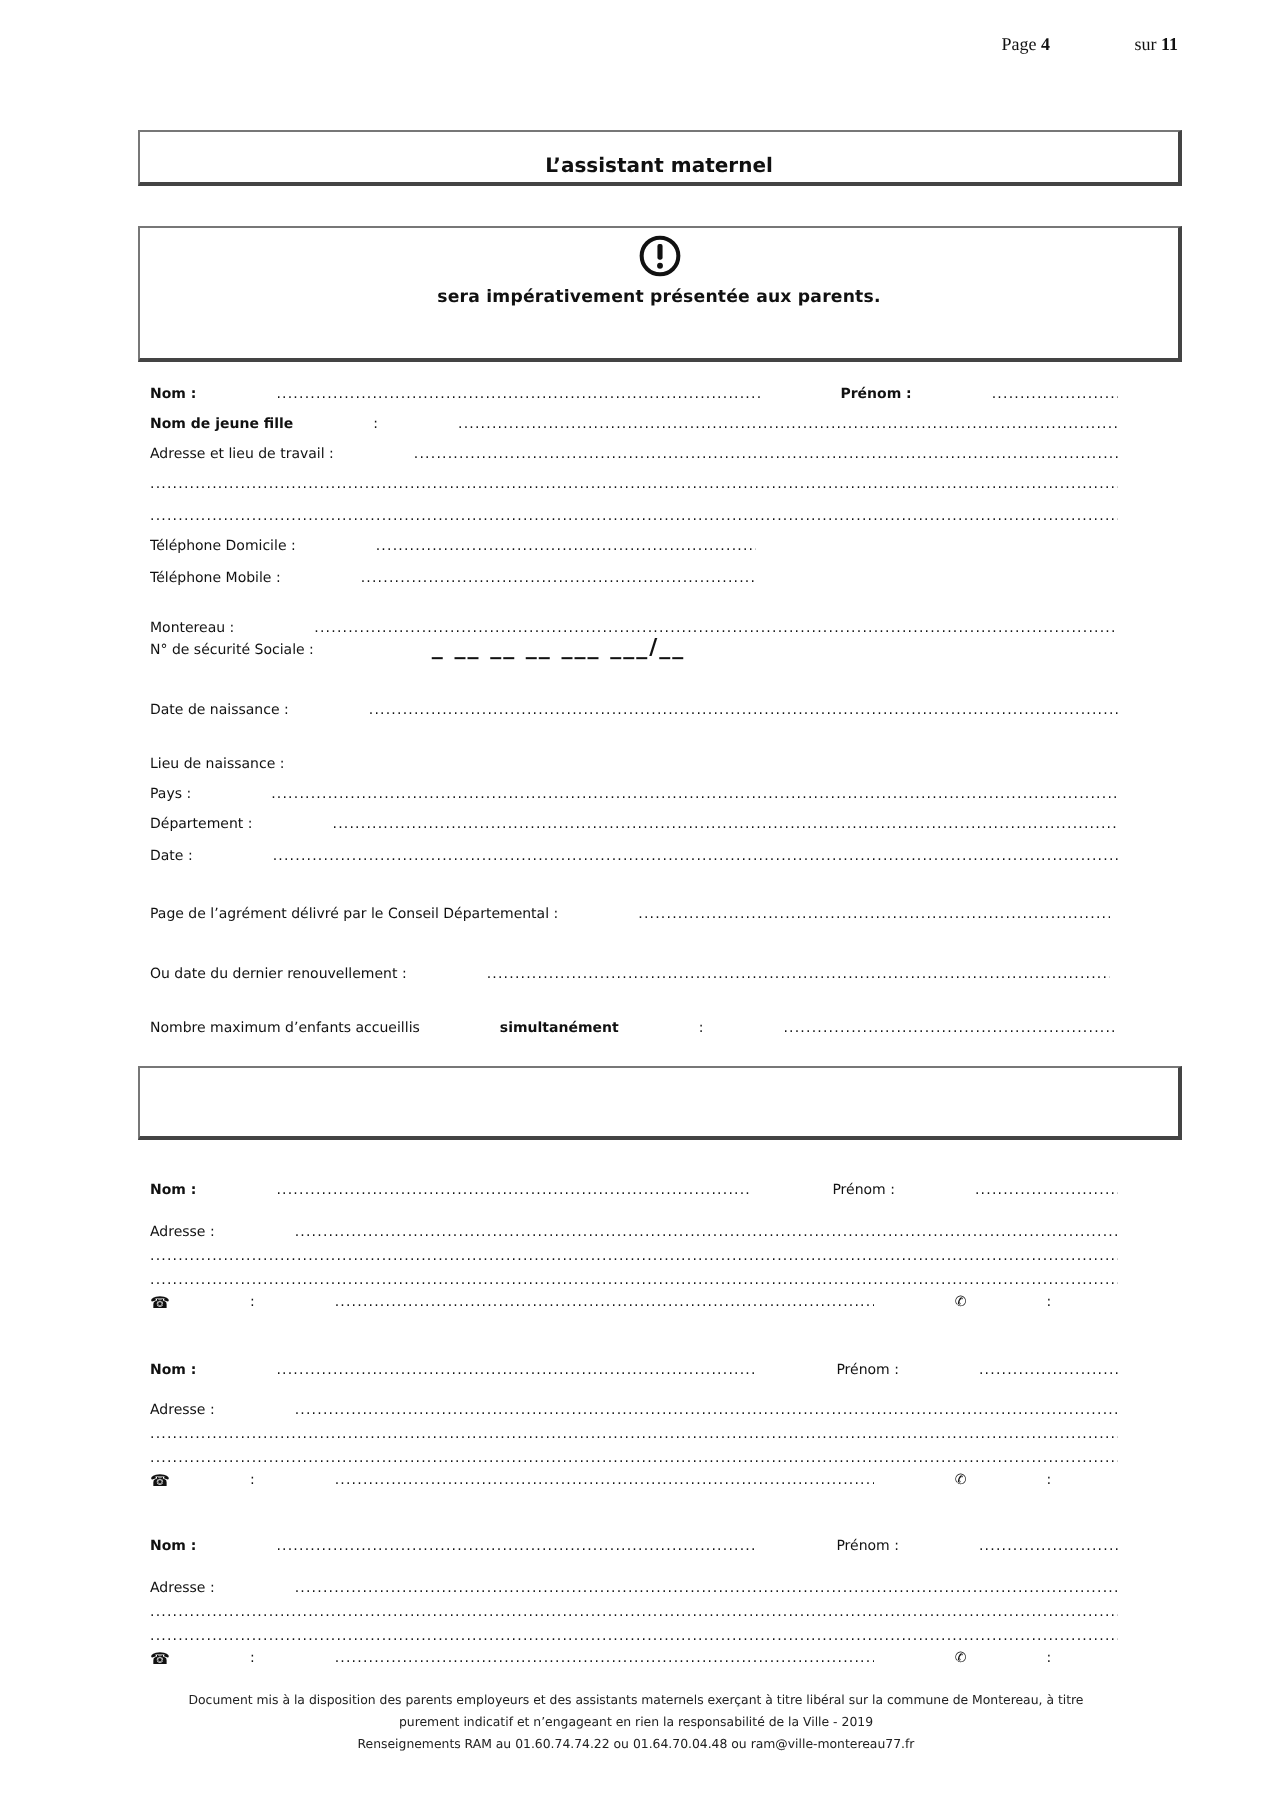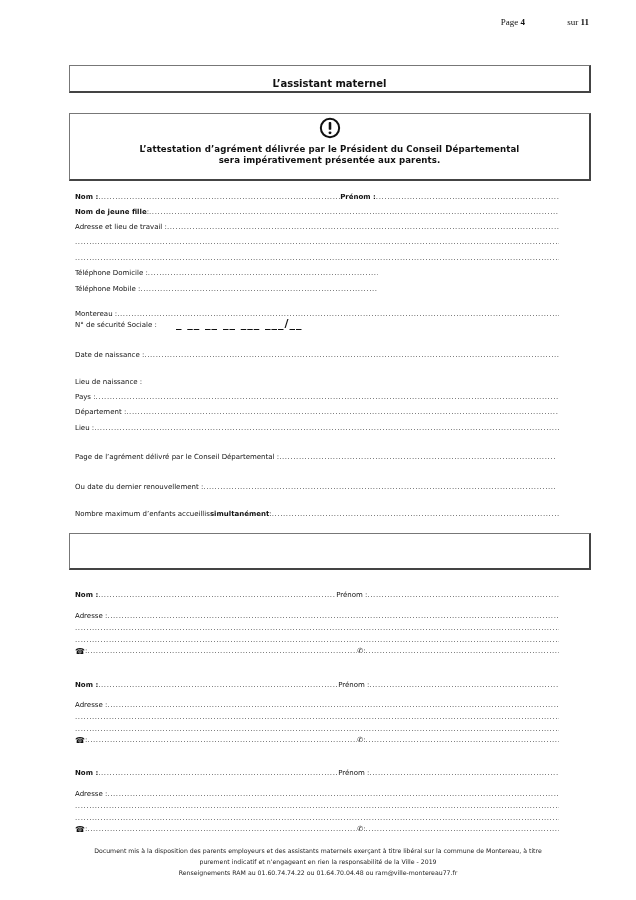--- a/index.html
+++ b/index.html
@@ -15,21 +15,21 @@
   #box1 { top:65px; height:28px; }
   #box1 .box-title { line-height:36px; }
   #box2 { top:113px; height:68px; }
   .warn-icon { position:absolute; left:249px; top:3px; width:22px; height:22px; }
   .warn-text { position:absolute; top:30px; left:0; width:100%; text-align:center;
                font-weight:bold; font-size:8.6px; line-height:11px; letter-spacing:0.1px; }
   #box3 { top:533px; height:37px; }
   #box3 .box-title { margin-top:10px; font-size:10px; line-height:12px; }
   .box-sub { text-align:center; font-style:italic; font-size:7px; line-height:9px; }
   .row { position:absolute; left:75px; width:484px; height:11px; font-size:7px;
-         line-height:11px; white-space:nowrap; overflow:hidden; display:flex; }
+         line-height:11px; white-space:nowrap; overflow:hidden; display:flex;gap:40px; }
   .row .lbl { flex:none; }
   .row .lbl.b { font-weight:bold; }
   .row .dots { flex:1; overflow:hidden; letter-spacing:0.6px; }
   .row .dots::before { content:"..........................................................................................................................................................................................................................................."; }
   .row .mid { flex:none; }
   .row .mid.b { font-weight:bold; }
   .ssn { font-size:11px; font-weight:bold; letter-spacing:1px; line-height:11px; margin-left:19px; }
   .phone-glyph { font-size:8px; }
   .footer { position:absolute; top:845px; left:20px; width:596px; text-align:center;
             font-size:6.2px; line-height:11px; color:#222; font-family:"DejaVu Sans", sans-serif; }
@@ -45,21 +45,20 @@
   <div class="box-title">L’assistant maternel</div>
 </div>
 
 <div class="box" id="box2">
   <svg class="warn-icon" viewBox="0 0 24 24">
     <circle cx="12" cy="12" r="10" fill="none" stroke="#111" stroke-width="2.2"></circle>
     <rect x="10.6" y="5.5" width="2.8" height="8.5" rx="1" fill="#111"></rect>
     <circle cx="12" cy="17.3" r="1.6" fill="#111"></circle>
   </svg>
   <div class="warn-text">
-    <div>L’attestation d’agrément délivrée par le Président du Conseil Départemental</div>
     <div>sera impérativement présentée aux parents.</div>
   </div>
 </div>
 
 <div class="row" style="top:192px">
   <span class="lbl b">Nom : </span>
   <span class="dots" style="flex:none;width:242px"></span>
   <span class="mid b">Prénom : </span>
   <span class="dots"></span>
 </div>
@@ -103,21 +102,21 @@
 </div>
 <div class="row" style="top:392px">
   <span class="lbl">Pays : </span>
   <span class="dots"></span>
 </div>
 <div class="row" style="top:407px">
   <span class="lbl">Département : </span>
   <span class="dots"></span>
 </div>
 <div class="row" style="top:423px">
-  <span class="lbl">Lieu : </span>
+  <span class="lbl">Date : </span>
   <span class="dots"></span>
 </div>
 <div class="row" style="top:452px;width:480px">
   <span class="lbl">Page de l’agrément délivré par le Conseil Départemental : </span>
   <span class="dots"></span>
 </div>
 <div class="row" style="top:482px;width:480px">
   <span class="lbl">Ou date du dernier renouvellement : </span>
   <span class="dots"></span>
 </div>

